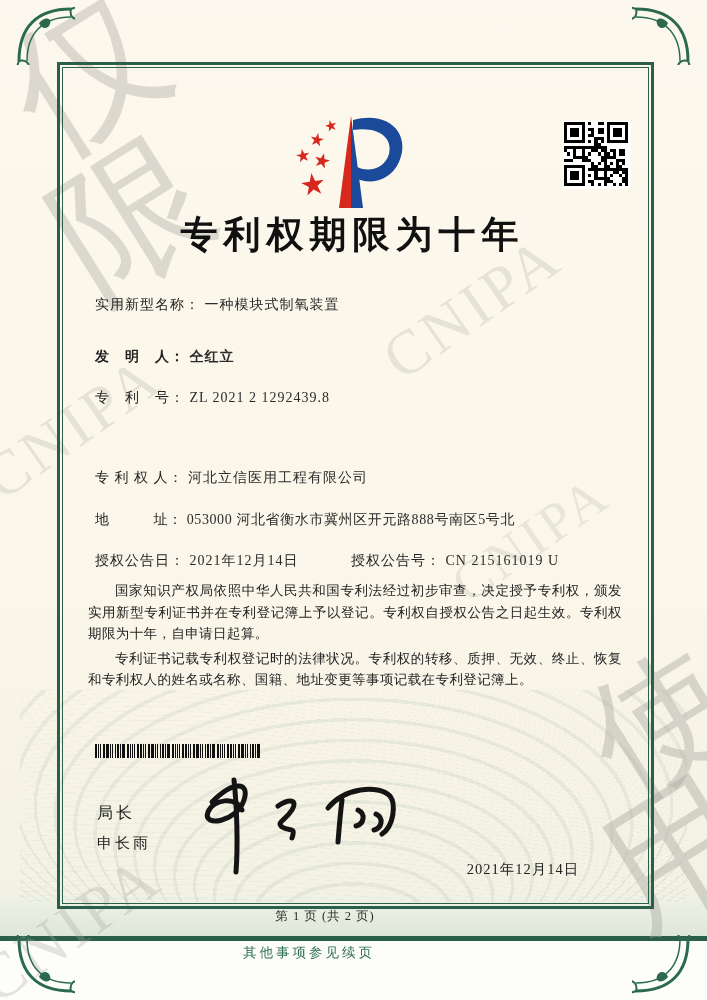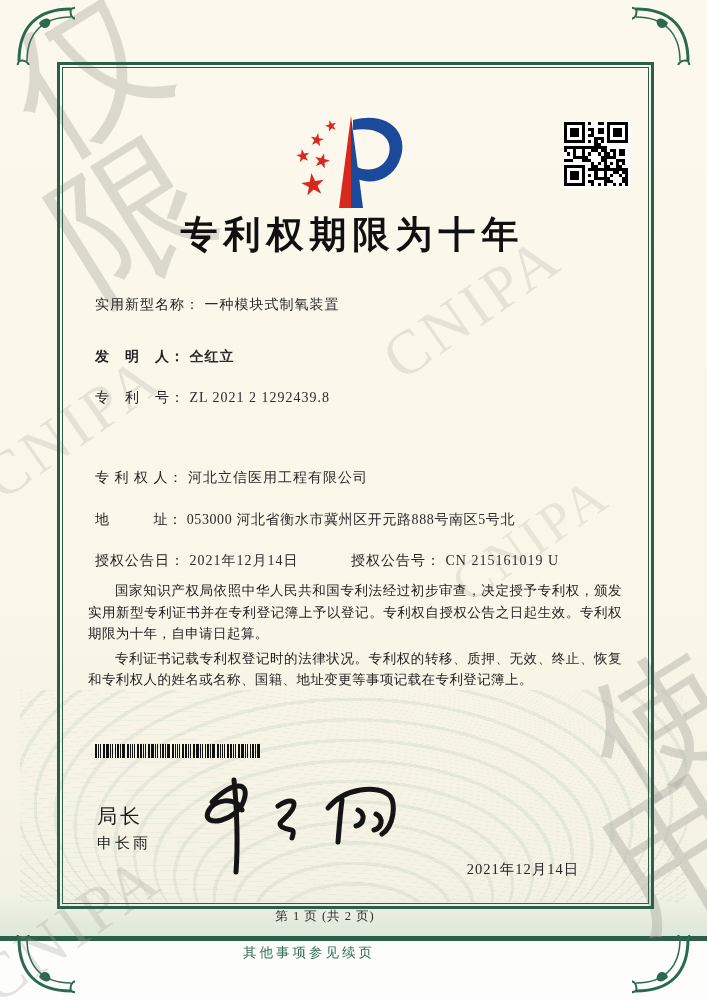--- a/index.html
+++ b/index.html
@@ -40,21 +40,21 @@
   .qr{position:absolute;left:563px;top:121px;width:66px;height:66px;background:#fff;padding:1px;}
   .title{position:absolute;left:57px;top:210px;width:591px;text-align:center;
     font-size:37px;font-weight:bold;letter-spacing:6px;color:#101010;}
   .row{position:absolute;left:95px;font-size:14px;color:#2b2b2b;letter-spacing:1px;white-space:nowrap;}
   .row .lab{color:#1f1f1f;}
   .r0{top:296px;} .r1{top:348px;font-weight:bold;} .r2{top:389px;} .r3{top:429px;} .r4{top:469px;} .r5{top:511px;letter-spacing:.6px;} .r6{top:552px;}
   .grant-right{margin-left:48px;}
   .paras{position:absolute;left:88px;top:580px;width:534px;}
   .paras p{margin:0 0 3px;font-size:13.5px;line-height:21.5px;text-align:justify;text-indent:2em;color:#242424;letter-spacing:.4px;}
   .barcode{position:absolute;left:95px;top:744px;width:168px;height:14px;}
-  .chief-label{position:absolute;left:97px;top:803px;font-size:20px;letter-spacing:3px;color:#1d1d1d;}
+  .chief-label{position:absolute;left:97px;top:803px;font-size:16px;letter-spacing:3px;color:#1d1d1d;}
   .chief-name{position:absolute;left:97px;top:834px;font-size:15px;letter-spacing:3px;color:#1d1d1d;font-family:Liberation Mono, monospace;}
   .signature{position:absolute;left:182px;top:768px;width:246px;height:112px;}
   .issue-date{position:absolute;left:428px;top:860px;width:190px;text-align:center;font-size:14.5px;color:#242424;letter-spacing:1px;}
   .page-footer{position:absolute;left:0;top:908px;width:650px;text-align:center;font-size:12.5px;color:#2c2c2c;letter-spacing:1px;}
   .bottom-note{position:absolute;left:0;top:944px;width:618px;text-align:center;font-size:13.5px;color:#2e6e50;letter-spacing:3px;}
 </style>
 </head>
 <body>
 
 <div class="page">

